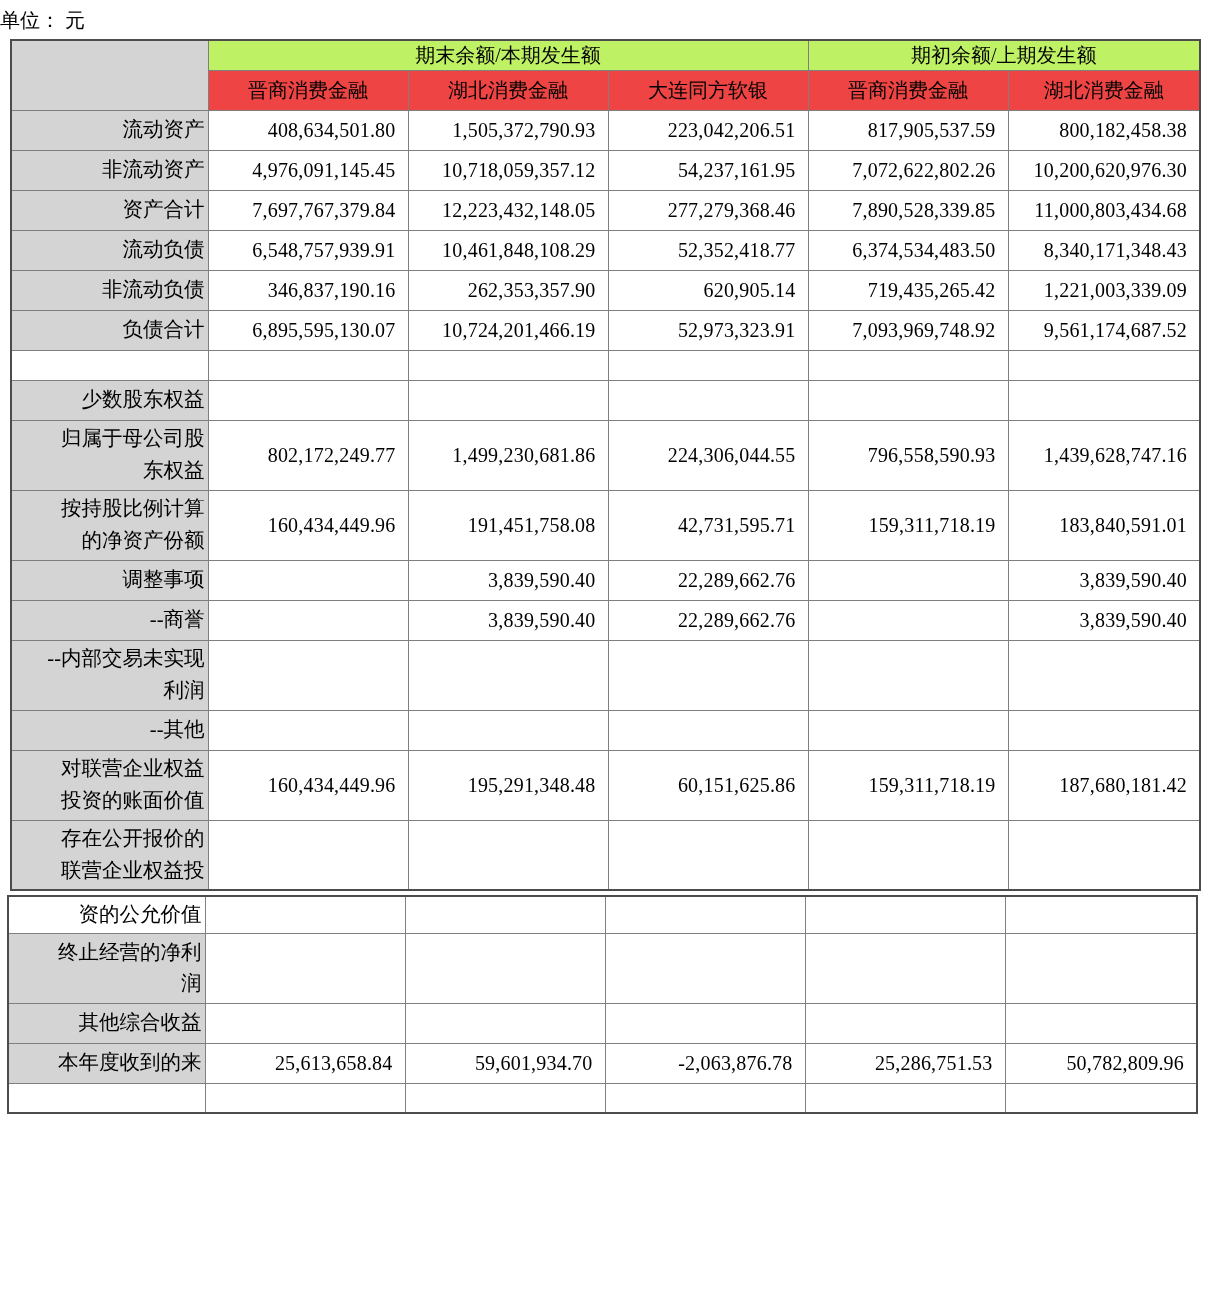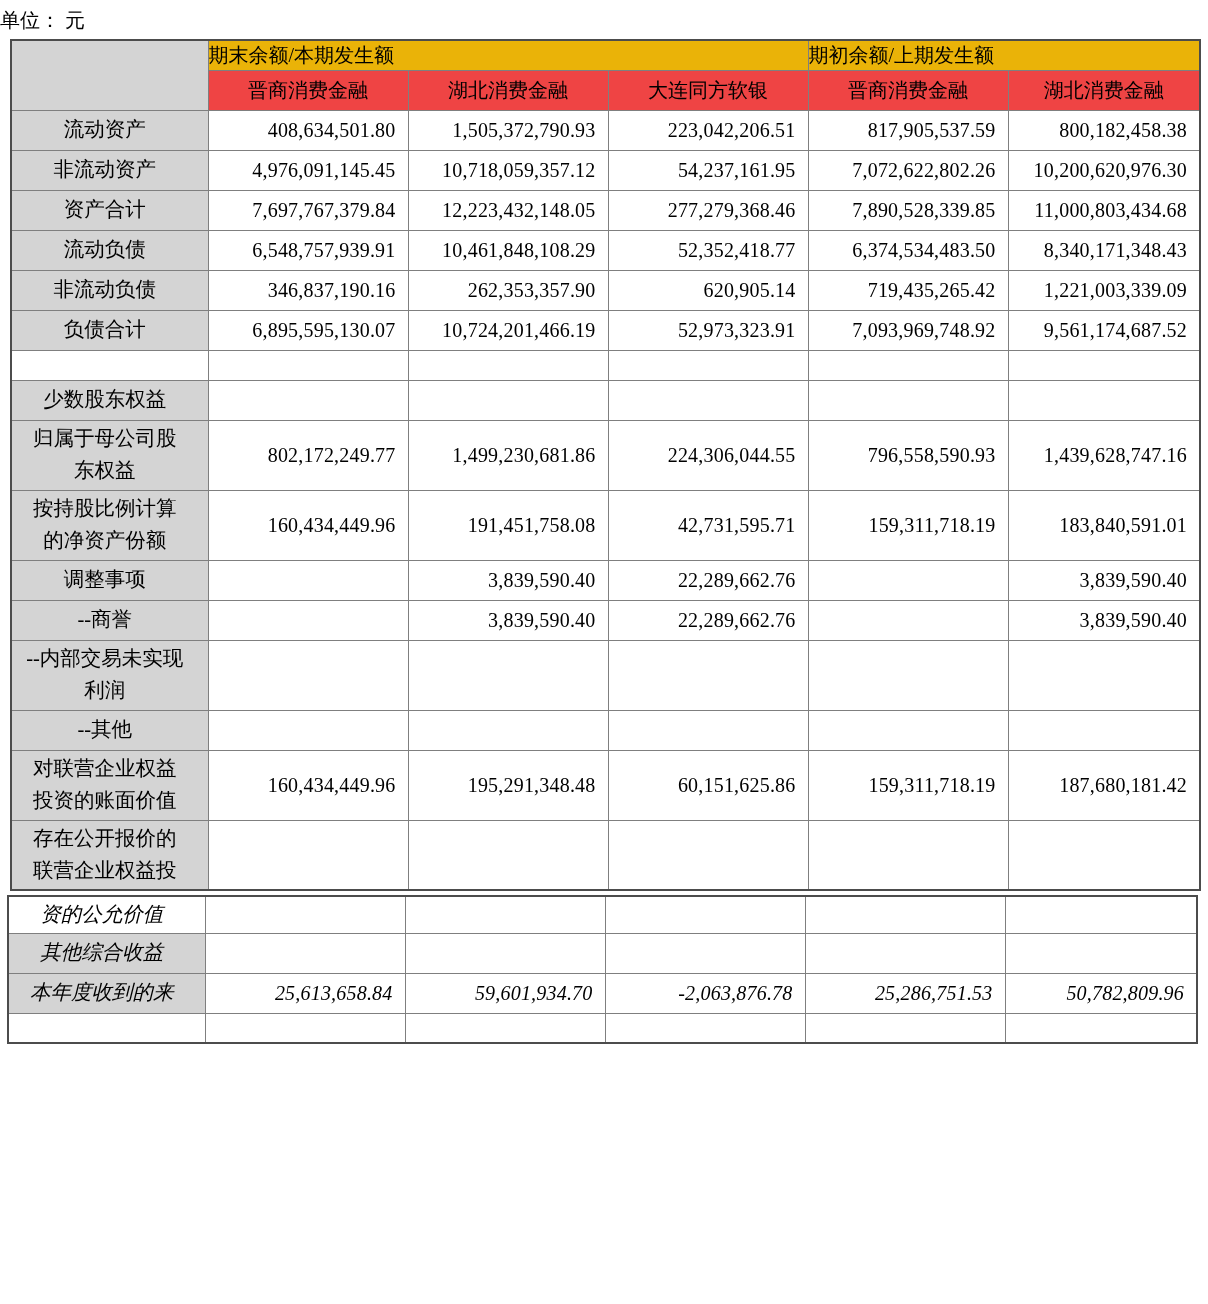--- a/index.html
+++ b/index.html
@@ -16,45 +16,46 @@
     font-size: 20px;
     white-space: pre;
   }
   table {
     border-collapse: collapse;
     table-layout: fixed;
     width: 1189px;
     border: 2px solid #4c4c4c;
   }
   #tbl1 { margin: 5px 0 0 10px; }
-  #tbl2 { margin: 4px 0 0 7px; font-style: italic; }
+  #tbl2 { margin: 4px 0 0 7px; }
   td {
     border: 1px solid #7f7f7f;
     font-size: 20px;
     vertical-align: middle;
     overflow: hidden;
   }
   col.c-label { width: 197px; }
   col.c-data  { width: 200px; }
   col.c-last  { width: 192px; }
   .ghead {
-    background: #eab308;
+    background: #bef264;
+    text-align: center;
     height: 30px;
     font-size: 20px;
   }
   .corner { background: #d4d4d4; }
   .chead {
     background: #ef4444;
     text-align: center;
     height: 40px;
   }
   td.lbl {
     background: #d4d4d4;
-    text-align: center;
-    padding: 2px 20px 2px 10px;
+    text-align: right;
+    padding: 2px 3px 2px 10px;
     white-space: pre-line;
     line-height: 1.55;
     font-size: 20.5px;
   }
   td.num {
     background: #ffffff;
     text-align: right;
     padding: 2px 12px 2px 4px;
     letter-spacing: 0.2px;
   }
@@ -240,20 +241,29 @@
   </colgroup>
   <tbody>
       <tr class="spacer">
         <td class="lbl">资的公允价值</td>
         <td class="num"></td>
         <td class="num"></td>
         <td class="num"></td>
         <td class="num"></td>
         <td class="num"></td>
       </tr>
+      <tr class="h2">
+        <td class="lbl">终止经营的净利
+润</td>
+        <td class="num"></td>
+        <td class="num"></td>
+        <td class="num"></td>
+        <td class="num"></td>
+        <td class="num"></td>
+      </tr>
       <tr class="h1">
         <td class="lbl">其他综合收益</td>
         <td class="num"></td>
         <td class="num"></td>
         <td class="num"></td>
         <td class="num"></td>
         <td class="num"></td>
       </tr>
       <tr class="h1">
         <td class="lbl">本年度收到的来</td>

